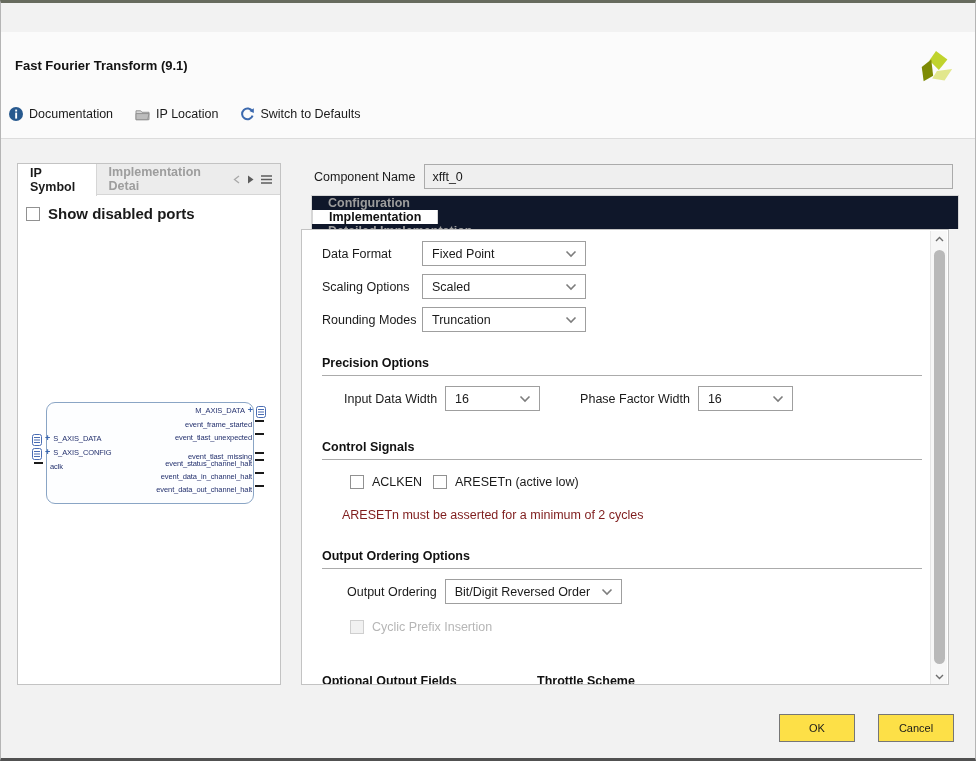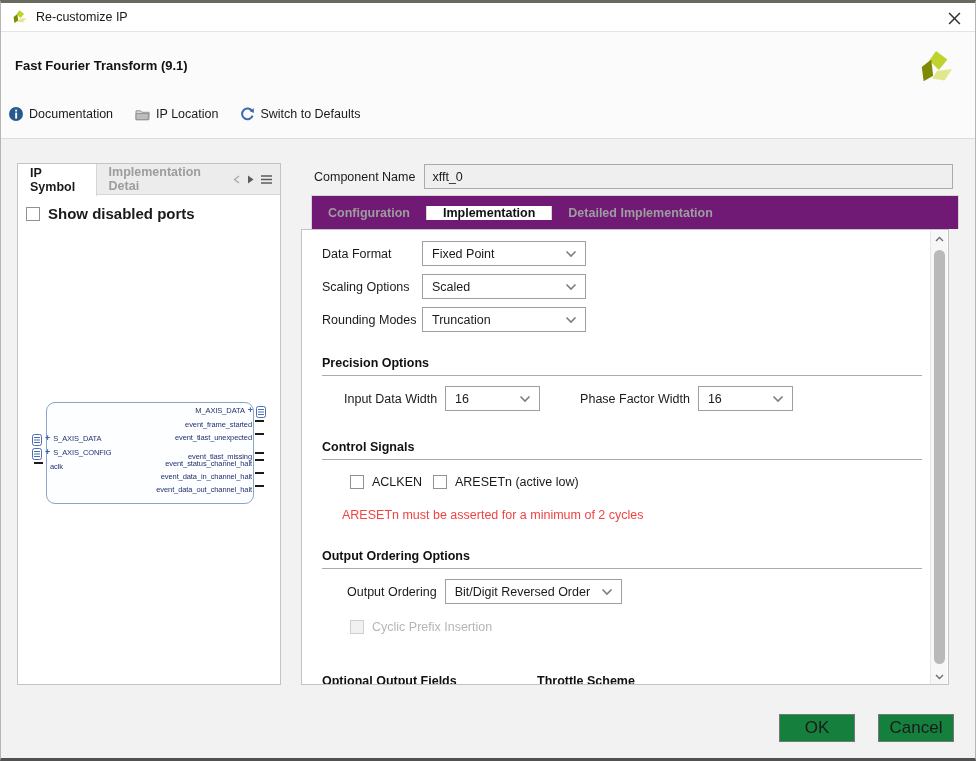--- a/index.html
+++ b/index.html
@@ -50,69 +50,56 @@
   .plus{ color:#3a66b0; font-weight:bold; font-size:9px; line-height:8px; }
   .dash{ width:9px; height:2px; background:#1a1a1a; }
   .busicon{ display:block; }
 
   
   .comp-row{ position:absolute; left:313px; top:161px; display:flex; align-items:center; }
   .comp-label{ font-size:12.5px; margin-right:9px; }
   .comp-input{ width:529px; height:25px; background:#efefef; border:1px solid #ababab;
                font-family:"Liberation Sans",sans-serif; font-size:12.5px; padding-left:7px; color:#1a1a1a; }
 
-  .rp-tabstrip{ position:absolute; left:310px; top:192px; width:648px; height:34px; background:#701a75;
-                border:1px solid #d6d6d6; border-bottom:none; display:flex; align-items:center; }
+  .rp-tabstrip{ position:absolute; left:310px; top:192px; width:648px; height:34px; background:#0f172a;
+                border:1px solid #d6d6d6; border-bottom:none; display:flex; align-items:flex-start;flex-direction:column; }
   .rp-tab{ display:flex; align-items:center; padding:0 16px; font-size:12.5px; font-weight:bold; }
   .rp-tab.inactive{ color:#9d9d9d; cursor:pointer; }
   .rp-tab.active{ background:#ffffff; color:#111; border-left:1px solid #d6d6d6; border-right:1px solid #d6d6d6; }
 
   .content{ position:absolute; left:300px; top:226px; width:648px; height:456px; background:#ffffff;
             border:1px solid #c3c3c3; overflow:hidden; }
   .row-label{ font-size:12.5px; color:#1a1a1a; }
   .fieldrow{ position:absolute; display:flex; align-items:center; }
   .dropdown{ height:25px; background:#ffffff; border:1px solid #9f9f9f; display:flex; align-items:center;
              justify-content:space-between; font-size:12.5px; padding:0 8px 0 9px; cursor:pointer; }
   .sect-hdr{ position:absolute; font-size:12.5px; font-weight:bold; color:#111;
              border-bottom:1px solid #ababab; padding-bottom:5px; }
   .cbrow{ position:absolute; display:flex; align-items:center; gap:8px; font-size:12.5px; }
-  .note{ position:absolute; font-size:12.5px; color:#ef4444; }
+  .note{ position:absolute; font-size:12.5px; color:#7f1d1d; }
   .disabled-label{ color:#b6b6b6; }
   .clipped-hdr{ position:absolute; font-size:12.5px; font-weight:bold; color:#111; }
 
   
   .vscroll{ position:absolute; right:1px; top:1px; width:17px; height:454px; background:#f7f7f7;
             border-left:1px solid #e6e6e6; }
   .vscroll .arrow{ position:absolute; left:0; width:17px; height:16px; display:flex; align-items:center;
                    justify-content:center; color:#6e6e6e; }
   .vscroll .thumb{ position:absolute; left:3px; top:19px; width:11px; height:414px; background:#b9b9b9;
                    border-radius:6px; }
 
   
-  .btn{ position:absolute; width:76px; height:28px; background:#15803d; border:1px solid #767676;
-        display:flex; align-items:center; justify-content:center; font-size:17px; cursor:pointer; }
+  .btn{ position:absolute; width:76px; height:28px; background:#fde047; border:1px solid #767676;
+        display:flex; align-items:center; justify-content:center; font-size:11px; cursor:pointer; }
 </style>
 </head>
 <body>
 
 <div id="app">
 
-  <div class="titlebar">
-    <svg class="logo-sm" width="17" height="17" viewBox="0 0 40 40">
-      <polygon points="20,3 31,12 22,21 13,12" fill="#c0d32d"></polygon>
-      <polygon points="6,19 15,12 17,27 8,33" fill="#7d8a04"></polygon>
-      <polygon points="21,23 36,21 28,32 16,30" fill="#e2e78d"></polygon>
-    </svg>
-    <span class="t-title">Re-customize IP</span>
-    <div class="close-btn">
-      <svg width="13" height="13" viewBox="0 0 12 12">
-          <path d="M1 1 L11 11 M11 1 L1 11" stroke="#333" stroke-width="1.4"></path>
-        </svg>
-    </div>
-  </div>
 
   <div class="headerband">
     <div class="page-title">Fast Fourier Transform (9.1)</div>
     <svg class="hdr-logo" width="38" height="42" viewBox="0 0 40 42">
       <polygon points="20,2 32,11 23,22 13,12" fill="#c0d32d"></polygon>
       <polygon points="5,19 15,11 17,28 7,34" fill="#7d8a04"></polygon>
       <polygon points="21,23 37,21 29,33 16,31" fill="#e2e78d"></polygon>
     </svg>
     <div class="toolbar">
       <div class="tool-item">

